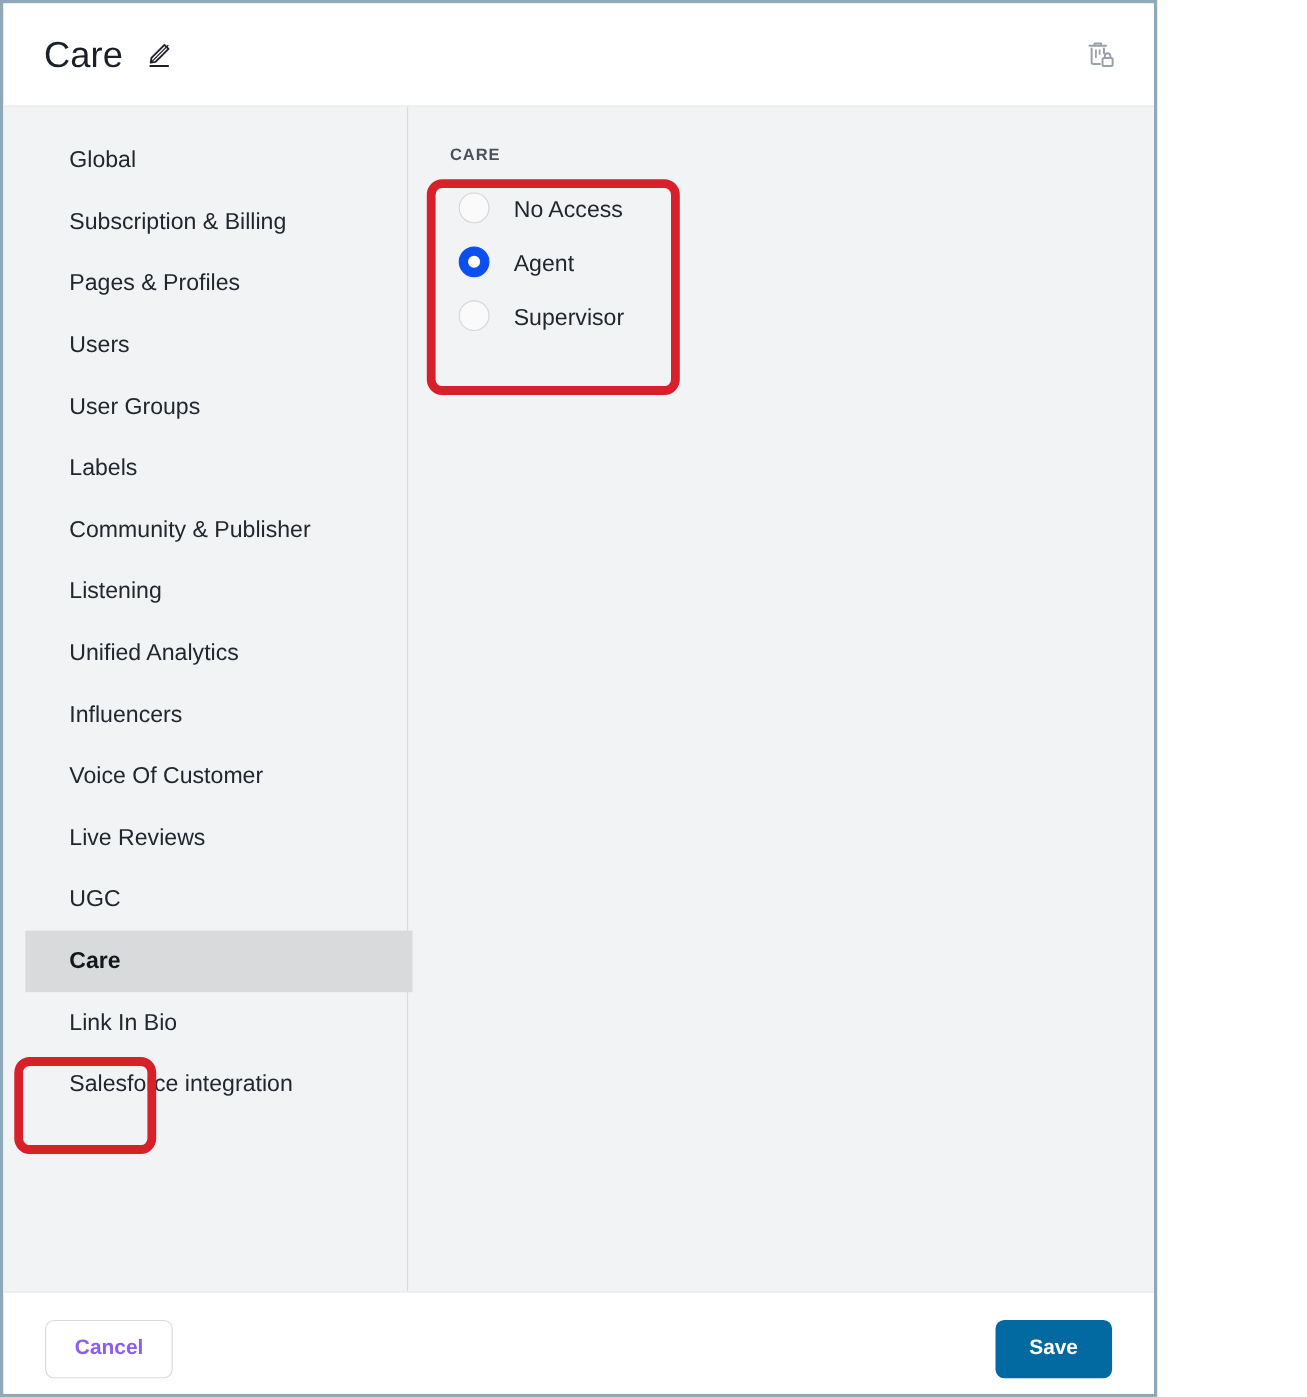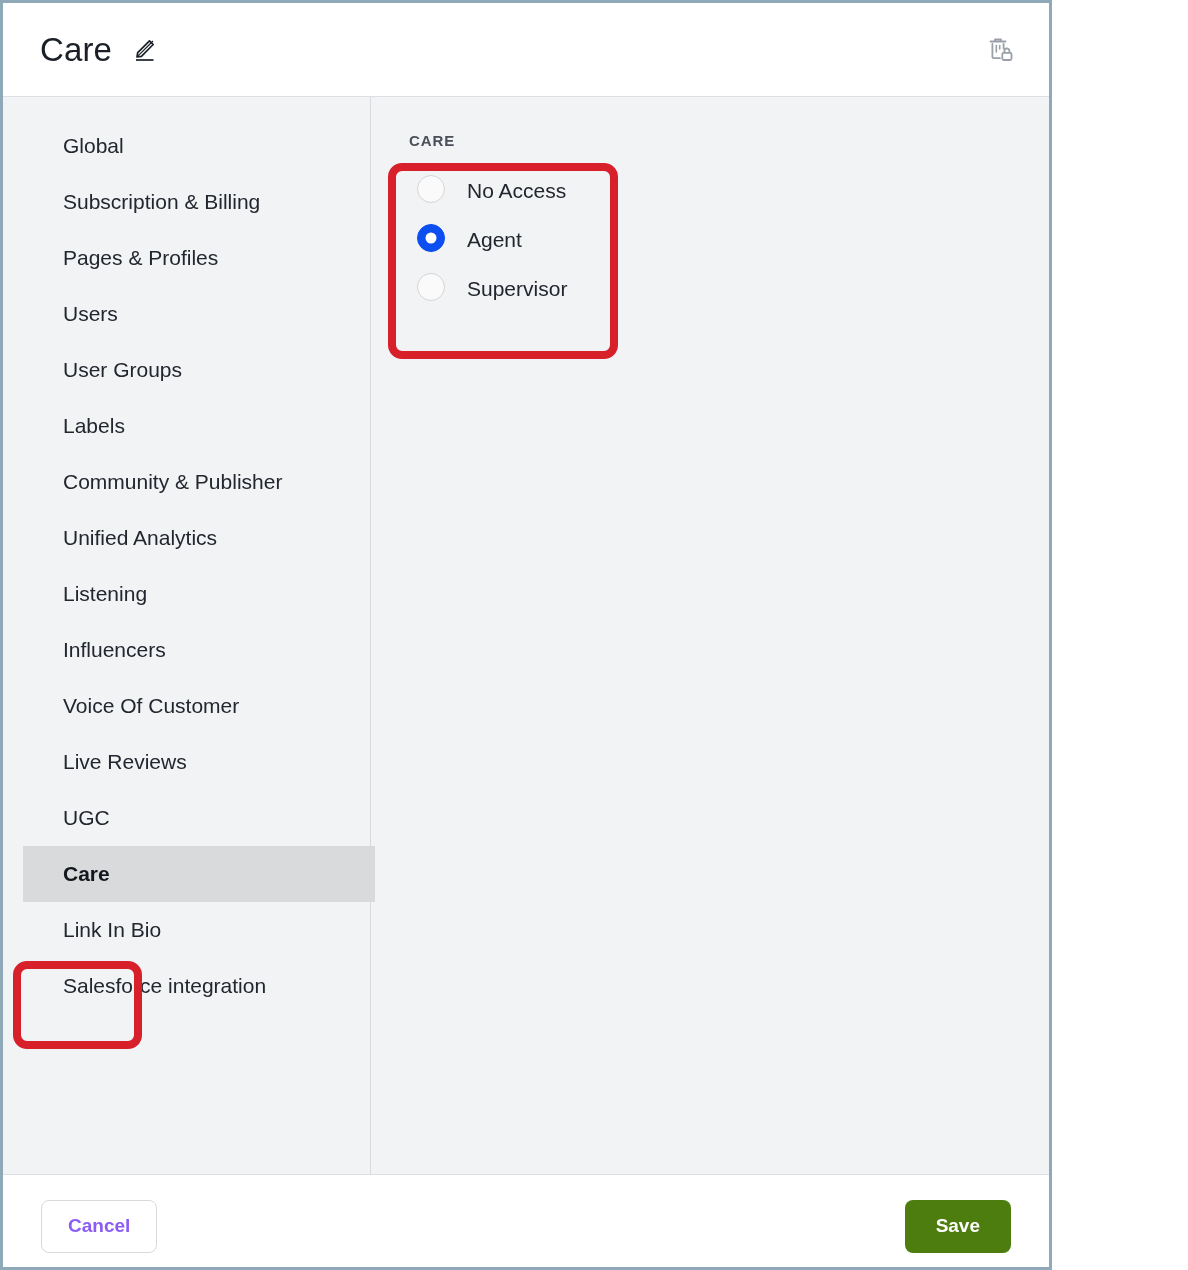--- a/index.html
+++ b/index.html
@@ -165,21 +165,21 @@
     font-weight: 700;
     color: #8b5cf6;
     cursor: pointer;
   }
   .btn-save {
     box-sizing: border-box;
     height: 53px;
     padding: 0 31px;
     border: none;
     border-radius: 8px;
-    background: #4d7c0f;
+    background: #0369a1;
     font-family: "Liberation Sans", sans-serif;
     font-size: 19px;
     font-weight: 700;
     color: #ffffff;
     cursor: pointer;
   }
 
   
   .annot {
     position: absolute;
@@ -238,24 +238,24 @@
         <div class="nav-item">
           <span>User Groups</span>
         </div>
         <div class="nav-item">
           <span>Labels</span>
         </div>
         <div class="nav-item">
           <span>Community &amp; Publisher</span>
         </div>
         <div class="nav-item">
+          <span>Listening</span>
+        </div>
+        <div class="nav-item">
           <span>Unified Analytics</span>
-        </div>
-        <div class="nav-item">
-          <span>Listening</span>
         </div>
         <div class="nav-item">
           <span>Influencers</span>
         </div>
         <div class="nav-item">
           <span>Voice Of Customer</span>
         </div>
         <div class="nav-item">
           <span>Live Reviews</span>
         </div>

